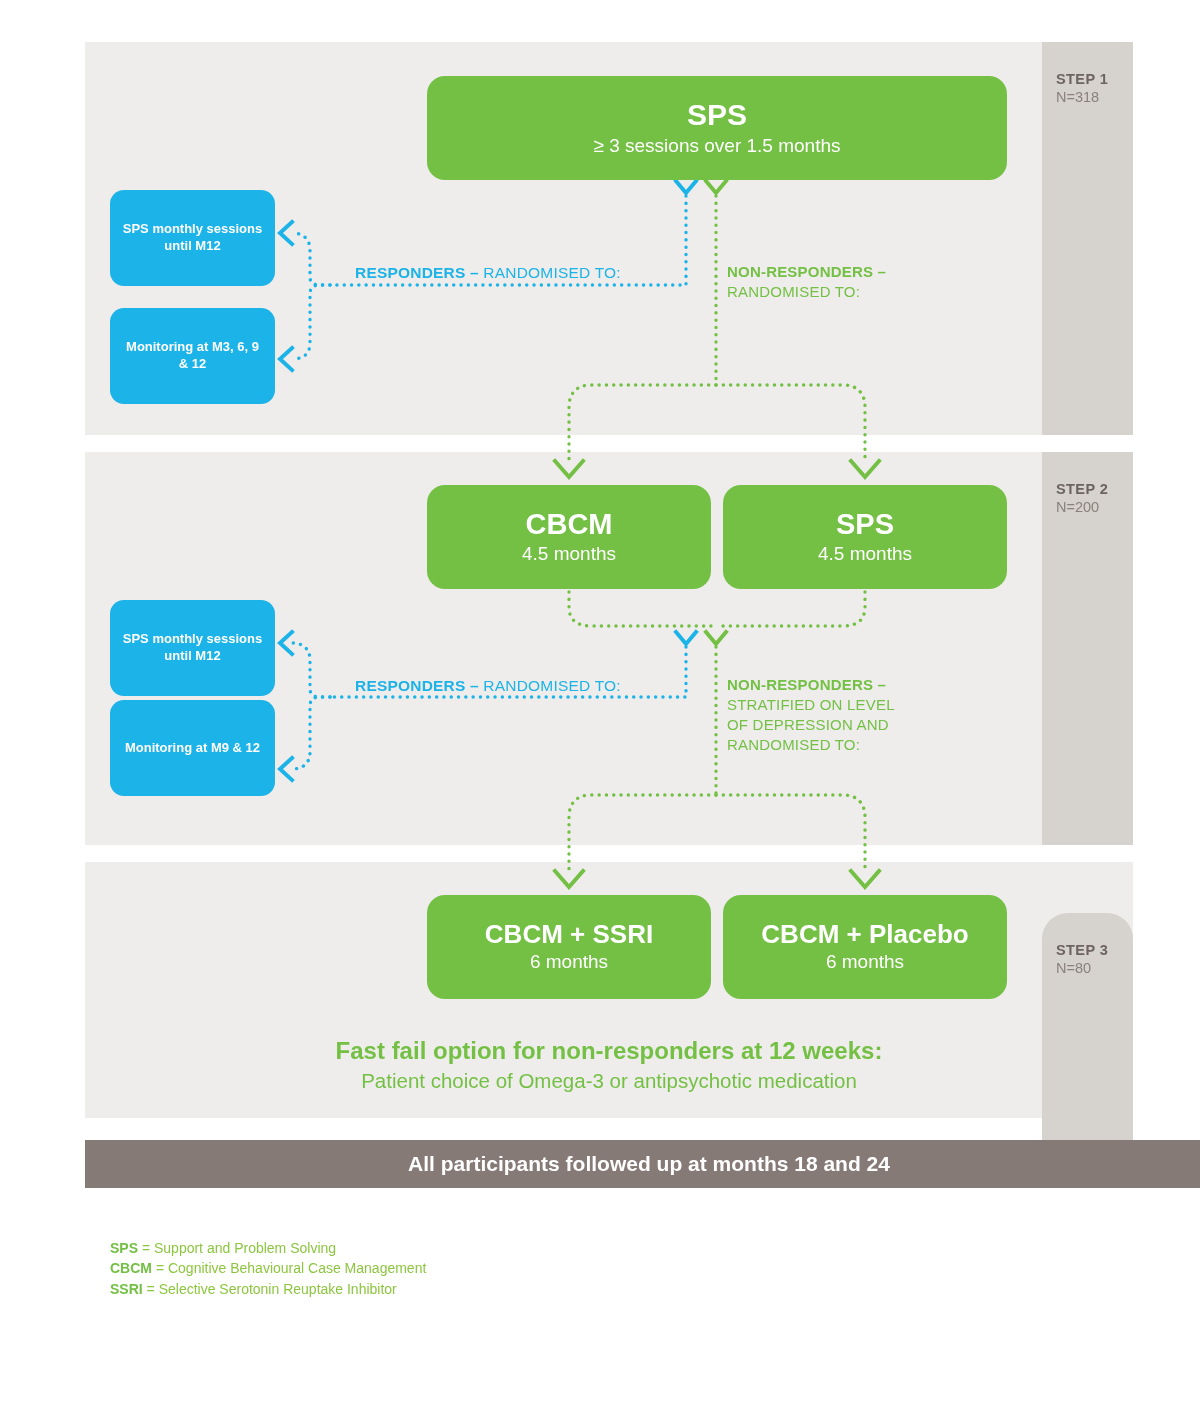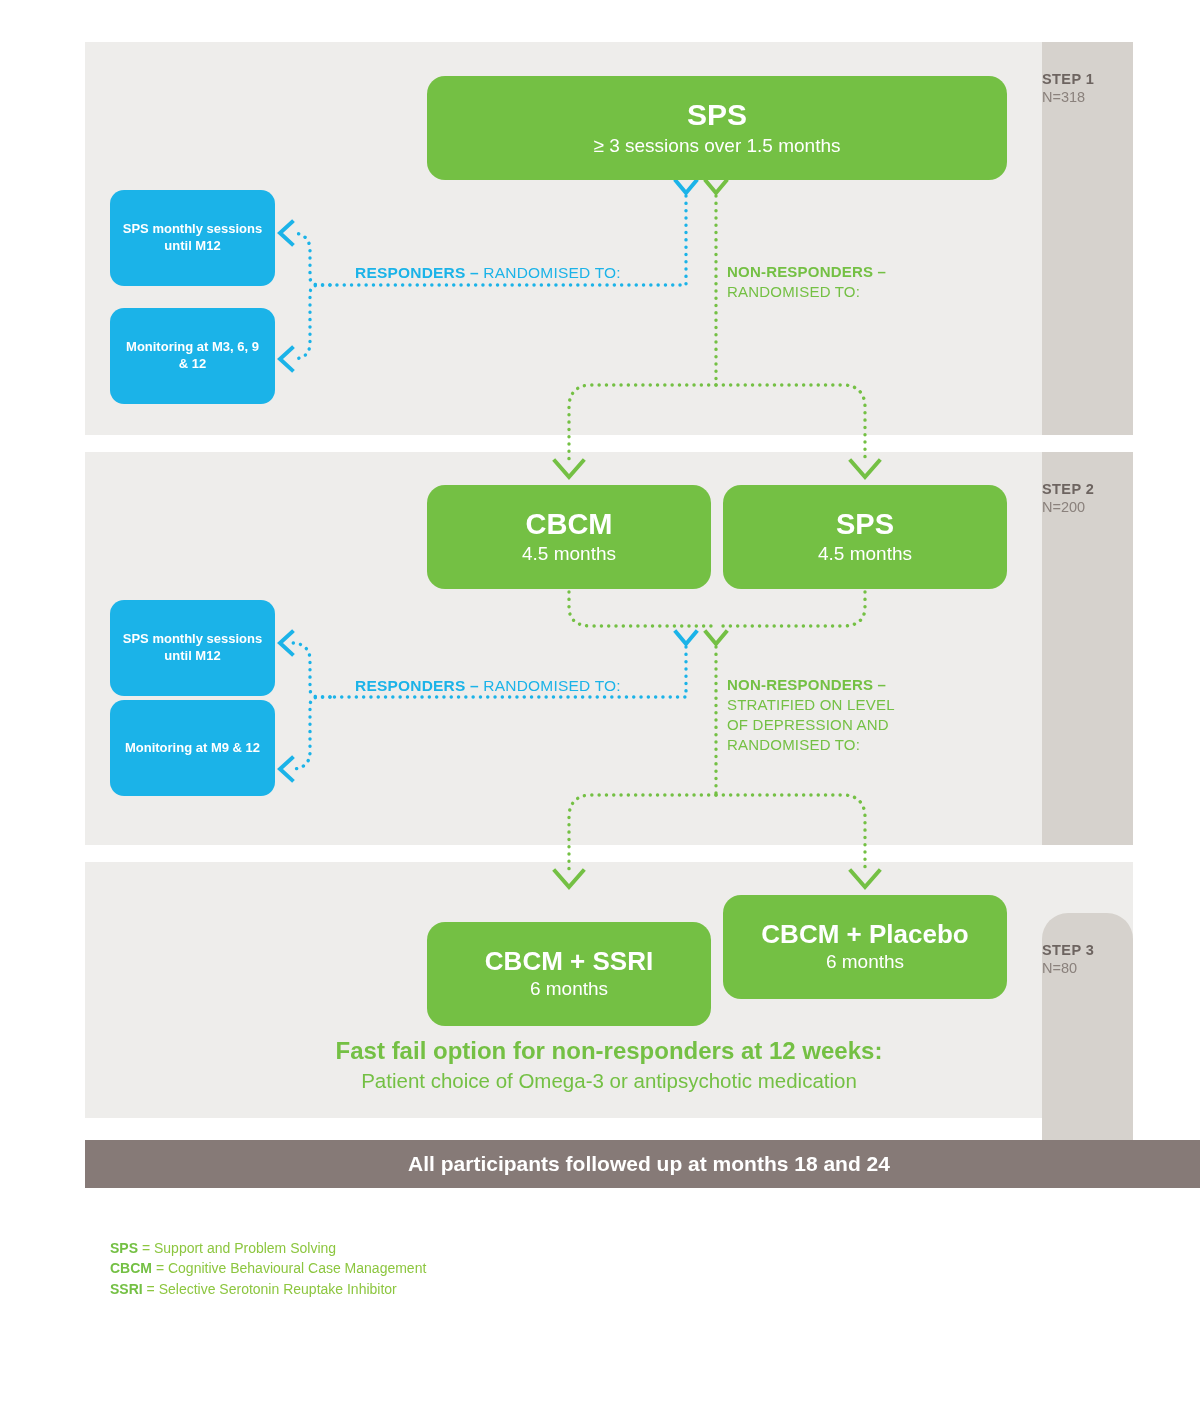--- a/index.html
+++ b/index.html
@@ -10,40 +10,40 @@
   
   .panel{position:absolute;background:#eeedeb;}
   .panel-step{position:absolute;background:#d6d2cd;}
   #panel1{left:85px;top:42px;width:1048px;height:393px;}
   #step1{left:1042px;top:42px;width:91px;height:393px;}
   #panel2{left:85px;top:452px;width:1048px;height:393px;}
   #step2{left:1042px;top:452px;width:91px;height:393px;}
   #panel3{left:85px;top:862px;width:1048px;height:256px;}
   #step3{left:1042px;top:913px;width:91px;height:256px;border-radius:26px;}
 
-  .step-label{position:absolute;left:0;top:28px;width:91px;text-align:left;box-sizing:border-box;}
+  .step-label{position:absolute;left:0;top:28px;width:91px;text-align:left;padding-left:14px;box-sizing:border-box;}
   .step-label .t1{font-size:14.5px;font-weight:bold;color:#6d6460;letter-spacing:.4px;line-height:1.25;}
   .step-label .t2{font-size:14.5px;color:#8a817c;line-height:1.3;}
 
   
   .gbox{position:absolute;background:#74c044;border-radius:18px;color:#fff;display:flex;flex-direction:column;
         align-items:center;justify-content:center;text-align:center;box-sizing:border-box;}
   .gbox .title{font-weight:bold;line-height:1.05;}
   .gbox .sub{font-weight:normal;line-height:1.15;}
 
   #box-sps1{left:427px;top:76px;width:580px;height:104px;}
   #box-sps1 .title{font-size:30px;margin-bottom:4px;}
   #box-sps1 .sub{font-size:19px;}
 
   #box-cbcm2{left:427px;top:485px;width:284px;height:104px;}
   #box-sps2{left:723px;top:485px;width:284px;height:104px;}
   #box-cbcm2 .title,#box-sps2 .title{font-size:29px;margin-bottom:3px;}
   #box-cbcm2 .sub,#box-sps2 .sub{font-size:19px;}
 
-  #box-ssri{left:427px;top:895px;width:284px;height:104px;margin-top:27px;}
+  #box-ssri{left:427px;top:895px;width:284px;height:104px;}
   #box-placebo{left:723px;top:895px;width:284px;height:104px;}
   #box-ssri .title,#box-placebo .title{font-size:26px;margin-bottom:3px;}
   #box-ssri .sub,#box-placebo .sub{font-size:19px;}
 
   
   .bbox{position:absolute;background:#1bb3e8;border-radius:14px;color:#fff;display:flex;align-items:center;
         justify-content:center;text-align:center;font-weight:bold;font-size:13px;line-height:1.28;
         box-sizing:border-box;padding:6px 10px;}
   #blue-1a{left:110px;top:190px;width:165px;height:96px;}
   #blue-1b{left:110px;top:308px;width:165px;height:96px;}

